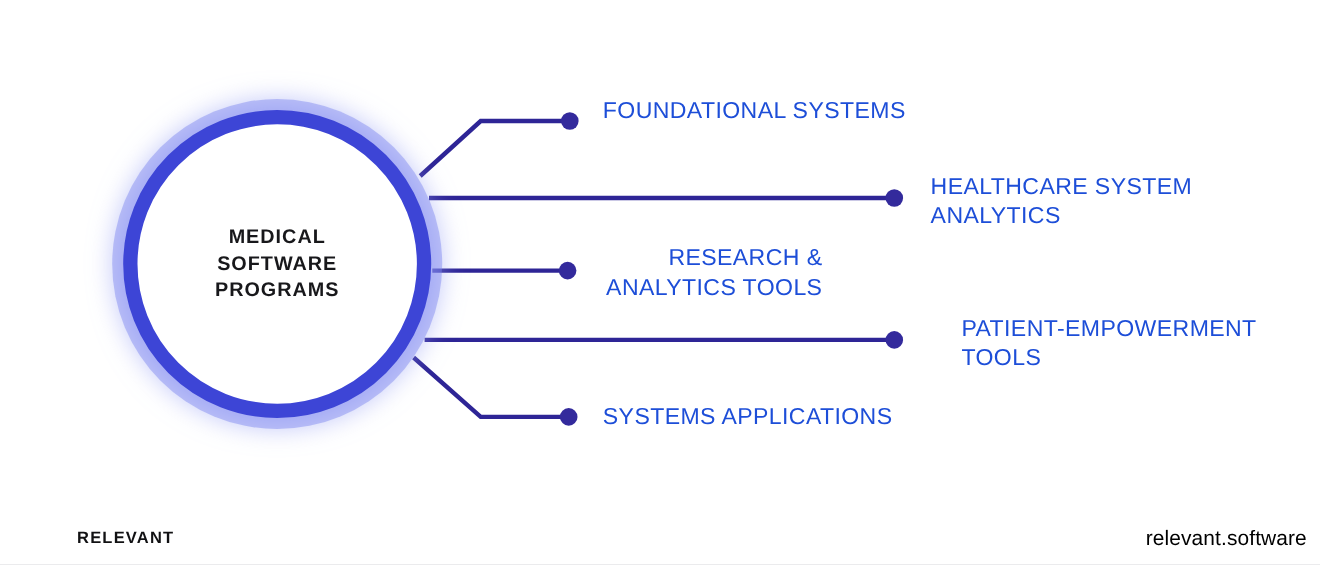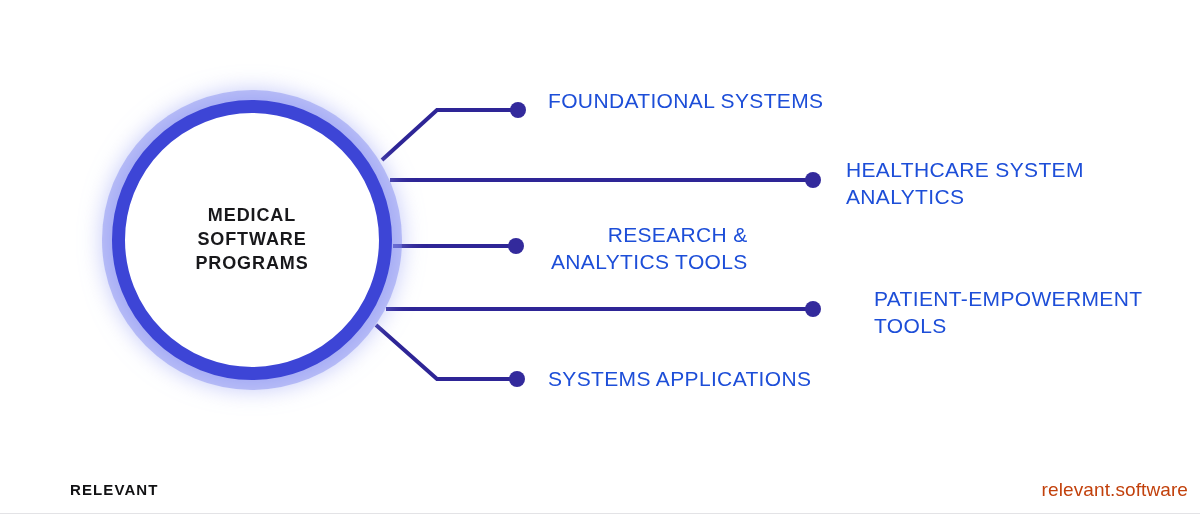--- a/index.html
+++ b/index.html
@@ -91,21 +91,21 @@
     color: #111113;
     margin-left: 44px;
   }
   .site {
     position: absolute;
     right: 12px;
     top: 479px;
     font-size: 19px;
     font-weight: normal;
     letter-spacing: 0.1px;
-    color: #c2410c;
+    color: #000000;
   }
 </style>
 </head>
 <body>
 
 <div id="canvas">
 
   <svg id="connectors" viewBox="0 0 1200 514" width="1200" height="514" aria-hidden="true">
     <g fill="none" stroke="#2e2596" stroke-width="4" stroke-linecap="butt" stroke-linejoin="miter">
       <path d="M 382 160 L 437 110 L 518 110"></path>

